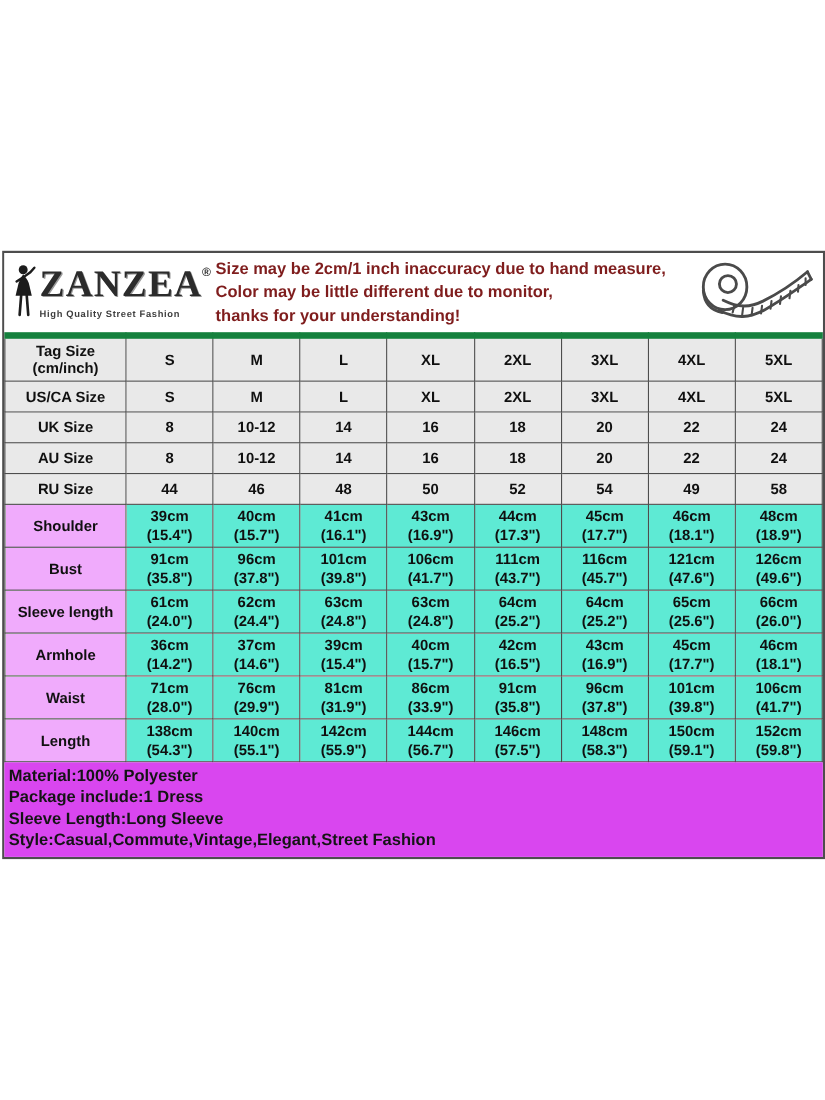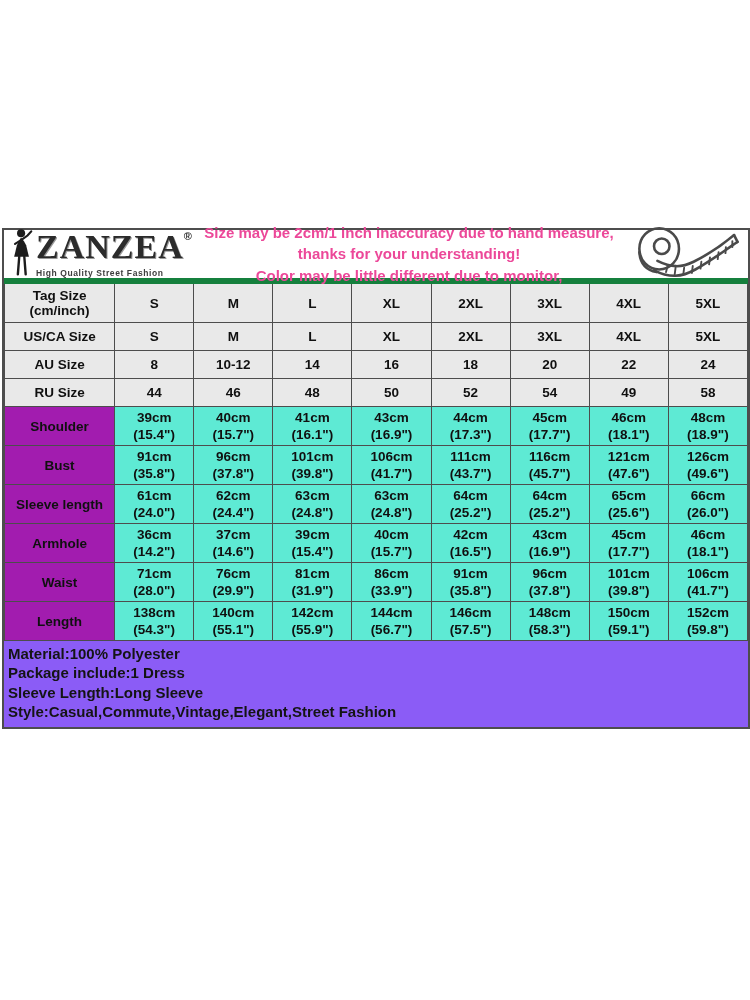--- a/index.html
+++ b/index.html
@@ -4,49 +4,49 @@
 <style>
   html,body { margin:0; padding:0; }
   body {
     width:750px; height:1000px; background:#ffffff; position:relative;
     font-family:"Liberation Sans", sans-serif; color:#111;
     -webkit-font-smoothing:antialiased;
   }
   .sheet { position:absolute; top:228px; left:2px; width:744px; border:2px solid #4d4d4d; }
 
   
-  .hdr { display:flex; align-items:center; height:48px; background:#fff; }
+  .hdr { display:flex; align-items:center; height:72px; background:#fff; }
   .logo-wrap { width:192px; display:flex; align-items:center; padding-left:6px; box-sizing:border-box; }
   .logo-figure { width:24px; height:54px; flex:0 0 auto; }
   .logo-text { margin-left:2px; line-height:1; }
   .brand-row { display:flex; align-items:flex-start; }
   .brand {
     font-family:"Liberation Serif", serif; font-weight:bold; font-size:34px;
     letter-spacing:1px; color:#2b2b2b; text-shadow:1px 1px 0 #9a9a9a;
   }
   .reg { font-size:11px; font-weight:bold; margin-top:1px; color:#2b2b2b; }
   .tagline { font-size:8.5px; font-weight:bold; color:#3d3d3d; letter-spacing:0.6px; margin-top:5px; }
-  .disclaimer { flex:1; text-align:center; font-weight:bold; font-size:15px; line-height:1.42; color:#ec4899; }
+  .disclaimer { flex:1; text-align:left; font-weight:bold; font-size:15px; line-height:1.42; color:#7f1d1d; }
   .tape-wrap { width:126px; display:flex; justify-content:center; align-items:center; }
 
   
   table.size { width:100%; border-collapse:collapse; table-layout:fixed; border-top:6px solid #15803d; }
   table.size td {
     border:1px solid #4d4d4d; text-align:center; vertical-align:middle;
     font-weight:bold; font-size:13.5px; color:#101010; padding:1px 0; overflow:hidden;
   }
   td.lbl { background:#e9e9e9; font-size:14px; }
   tr.hrow td { background:#e9e9e9; height:25px; }
   tr.tagrow td { height:36px; }
   tr.mrow td { background:#5eead4; height:36px; }
-  tr.mrow td.lbl { background:#a21caf; }
+  tr.mrow td.lbl { background:#f0abfc; }
   tr.mrow td div { line-height:17px; }
 
   
-  .info { padding:3px 4px 5px 4px; font-weight:bold; font-size:15px; line-height:19.4px; color:#141414; background:#8b5cf6; }
+  .info { padding:3px 4px 5px 4px; font-weight:bold; font-size:15px; line-height:19.4px; color:#141414; background:#d946ef; }
 
   svg .ln { stroke:#4a4a4a; stroke-width:3; fill:none; stroke-linecap:round; }
   svg .fig { fill:#1c1c1c; }
 </style>
 </head>
 <body>
 
 <div class="sheet">
 
   <div class="hdr">
@@ -61,22 +61,22 @@
       <div class="logo-text">
         <div class="brand-row">
           <span class="brand">ZANZEA</span>
           <span class="reg">®</span>
         </div>
         <div class="tagline">High Quality Street Fashion</div>
       </div>
     </div>
     <div class="disclaimer">
       <div>Size may be 2cm/1 inch inaccuracy due to hand measure,</div>
+      <div>Color may be little different due to monitor,</div>
       <div>thanks for your understanding!</div>
-      <div>Color may be little different due to monitor,</div>
     </div>
     <div class="tape-wrap">
       <svg width="118" height="62" viewBox="0 0 132 72">
         <ellipse class="ln" cx="36" cy="30" rx="23" ry="24"></ellipse>
         <circle class="ln" cx="39" cy="27" r="9"></circle>
         <path class="ln" d="M13 34 C14 48 22 55 33 57"></path>
         <path class="ln" d="M30 55 C48 64 62 63 78 54 C96 44 112 32 127 22"></path>
         <path class="ln" d="M34 44 C50 52 62 52 76 45 C94 36 110 25 123 14"></path>
         <path class="ln" d="M123 14 L127 22"></path>
         <path d="M44 57 L46 49 M54 60 L55 52 M64 60 L65 52 M74 58 L75 50 M84 53 L85 45 M94 48 L95 40 M104 42 L105 34 M113 35 L113.5 28 M121 28 L121 21" stroke="#4a4a4a" stroke-width="2.2" fill="none" stroke-linecap="round"></path>
@@ -106,20 +106,31 @@
         <td>S</td>
         <td>M</td>
         <td>L</td>
         <td>XL</td>
         <td>2XL</td>
         <td>3XL</td>
         <td>4XL</td>
         <td>5XL</td>
       </tr>
       <tr class="hrow">
+        <td class="lbl">UK Size</td>
+        <td>8</td>
+        <td>10-12</td>
+        <td>14</td>
+        <td>16</td>
+        <td>18</td>
+        <td>20</td>
+        <td>22</td>
+        <td>24</td>
+      </tr>
+      <tr class="hrow">
         <td class="lbl">AU Size</td>
         <td>8</td>
         <td>10-12</td>
         <td>14</td>
         <td>16</td>
         <td>18</td>
         <td>20</td>
         <td>22</td>
         <td>24</td>
       </tr>

